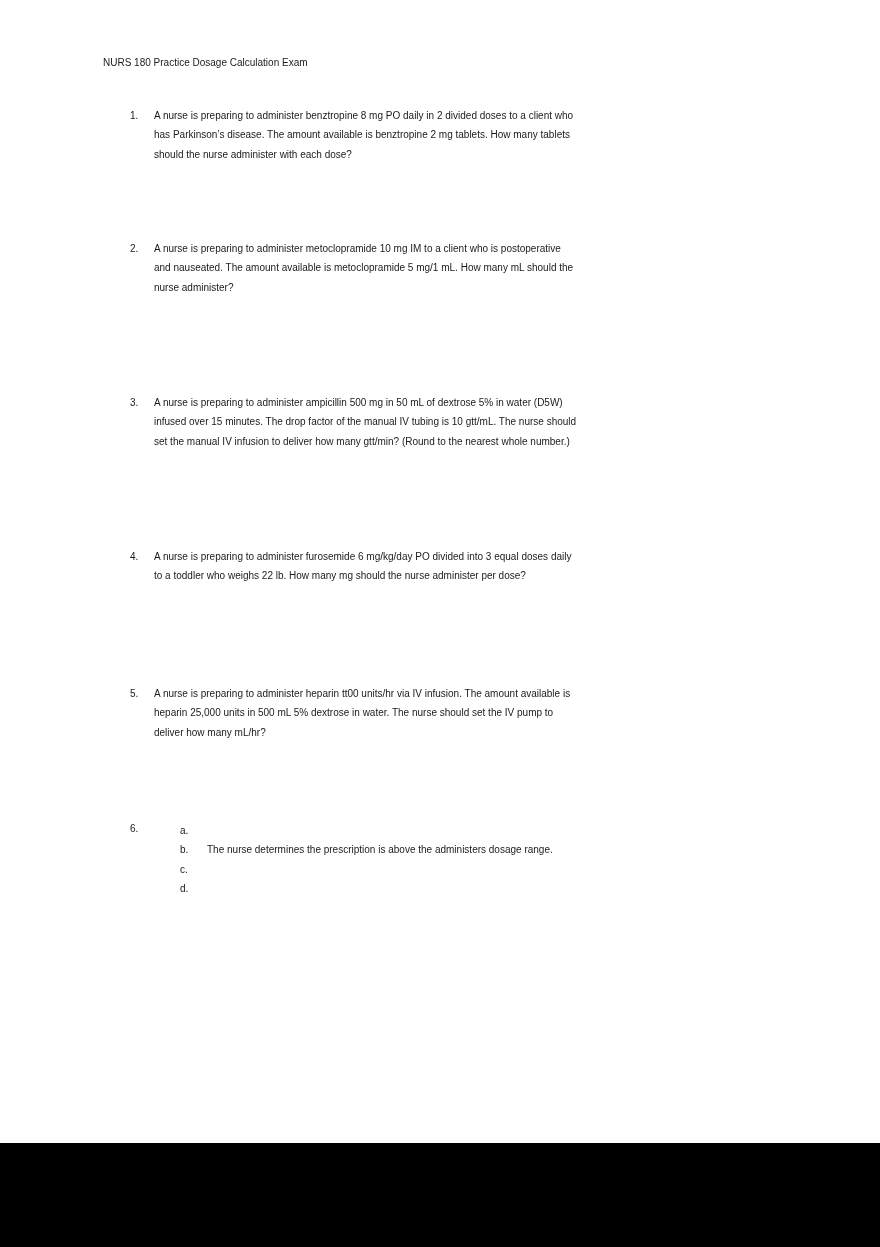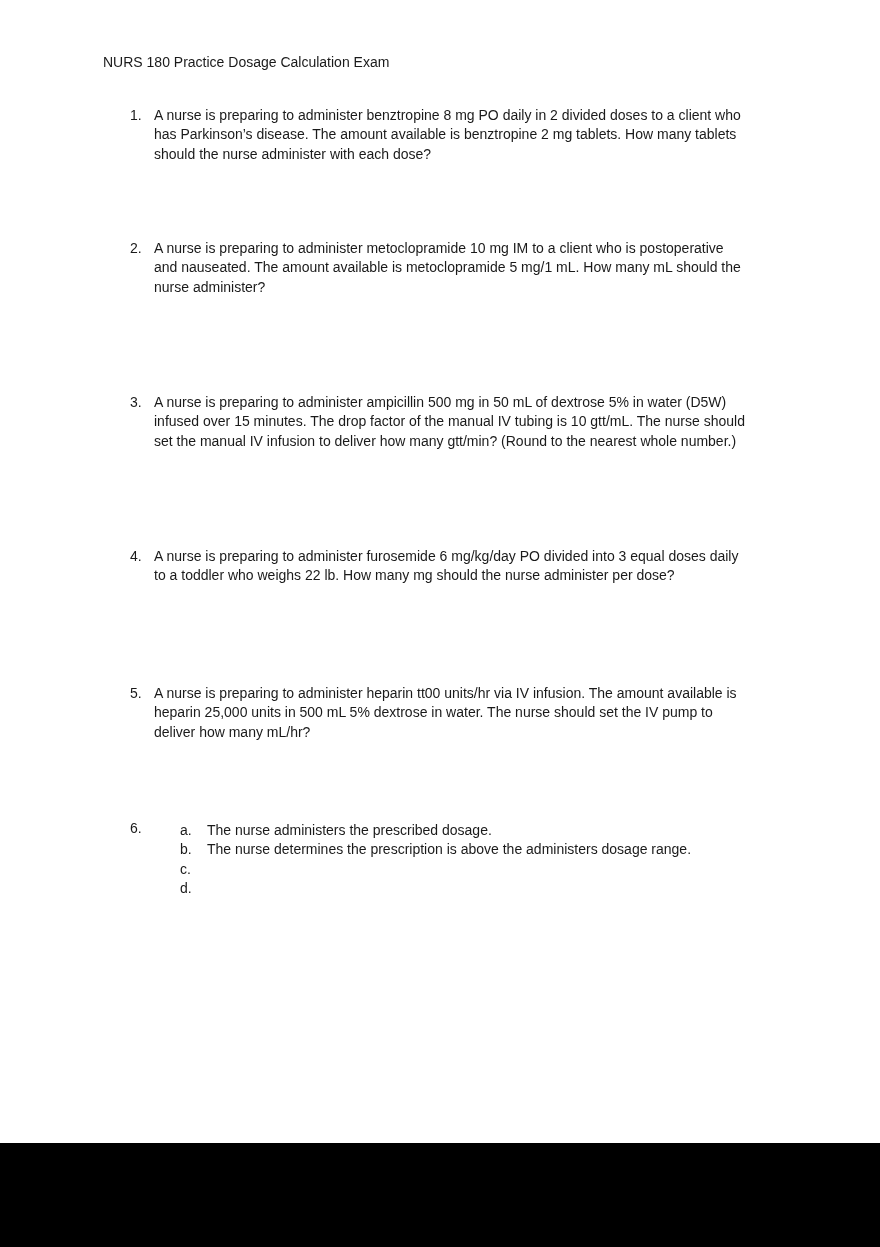--- a/index.html
+++ b/index.html
@@ -8,21 +8,21 @@
     background: #ffffff;
   }
   .doc {
     position: relative;
     width: 880px;
     height: 1247px;
     background: #ffffff;
     overflow: hidden;
     font-family: "Liberation Sans", sans-serif;
     color: #1a1a1a;
-    font-size: 14px;
+    font-size: 10px;
     line-height: 19.4px;
   }
   .title {
     position: absolute;
     left: 103px;
     top: 53px;
     white-space: nowrap;
   }
   .q {
     position: absolute;
@@ -92,21 +92,20 @@
     <span class="qnum">5.</span>
     <div class="qtext">A nurse is preparing to administer heparin tt00 units/hr via IV infusion. The amount available is<br>heparin 25,000 units in 500 mL 5% dextrose in water. The nurse should set the IV pump to<br>deliver how many mL/hr?</div>
   </div>
 
   <div class="q" style="top:819px">
     <span class="qnum">6.</span>
     <div>
       <div class="opts">
         <div class="opt">
           <span class="optletter">a.</span>
-          <span class="opttext">The nurse administers the prescribed dosage.</span>
         </div>
         <div class="opt">
           <span class="optletter">b.</span>
           <span class="opttext">The nurse determines the prescription is above the administers dosage range.</span>
         </div>
         <div class="opt">
           <span class="optletter">c.</span>
         </div>
         <div class="opt">
           <span class="optletter">d.</span>

